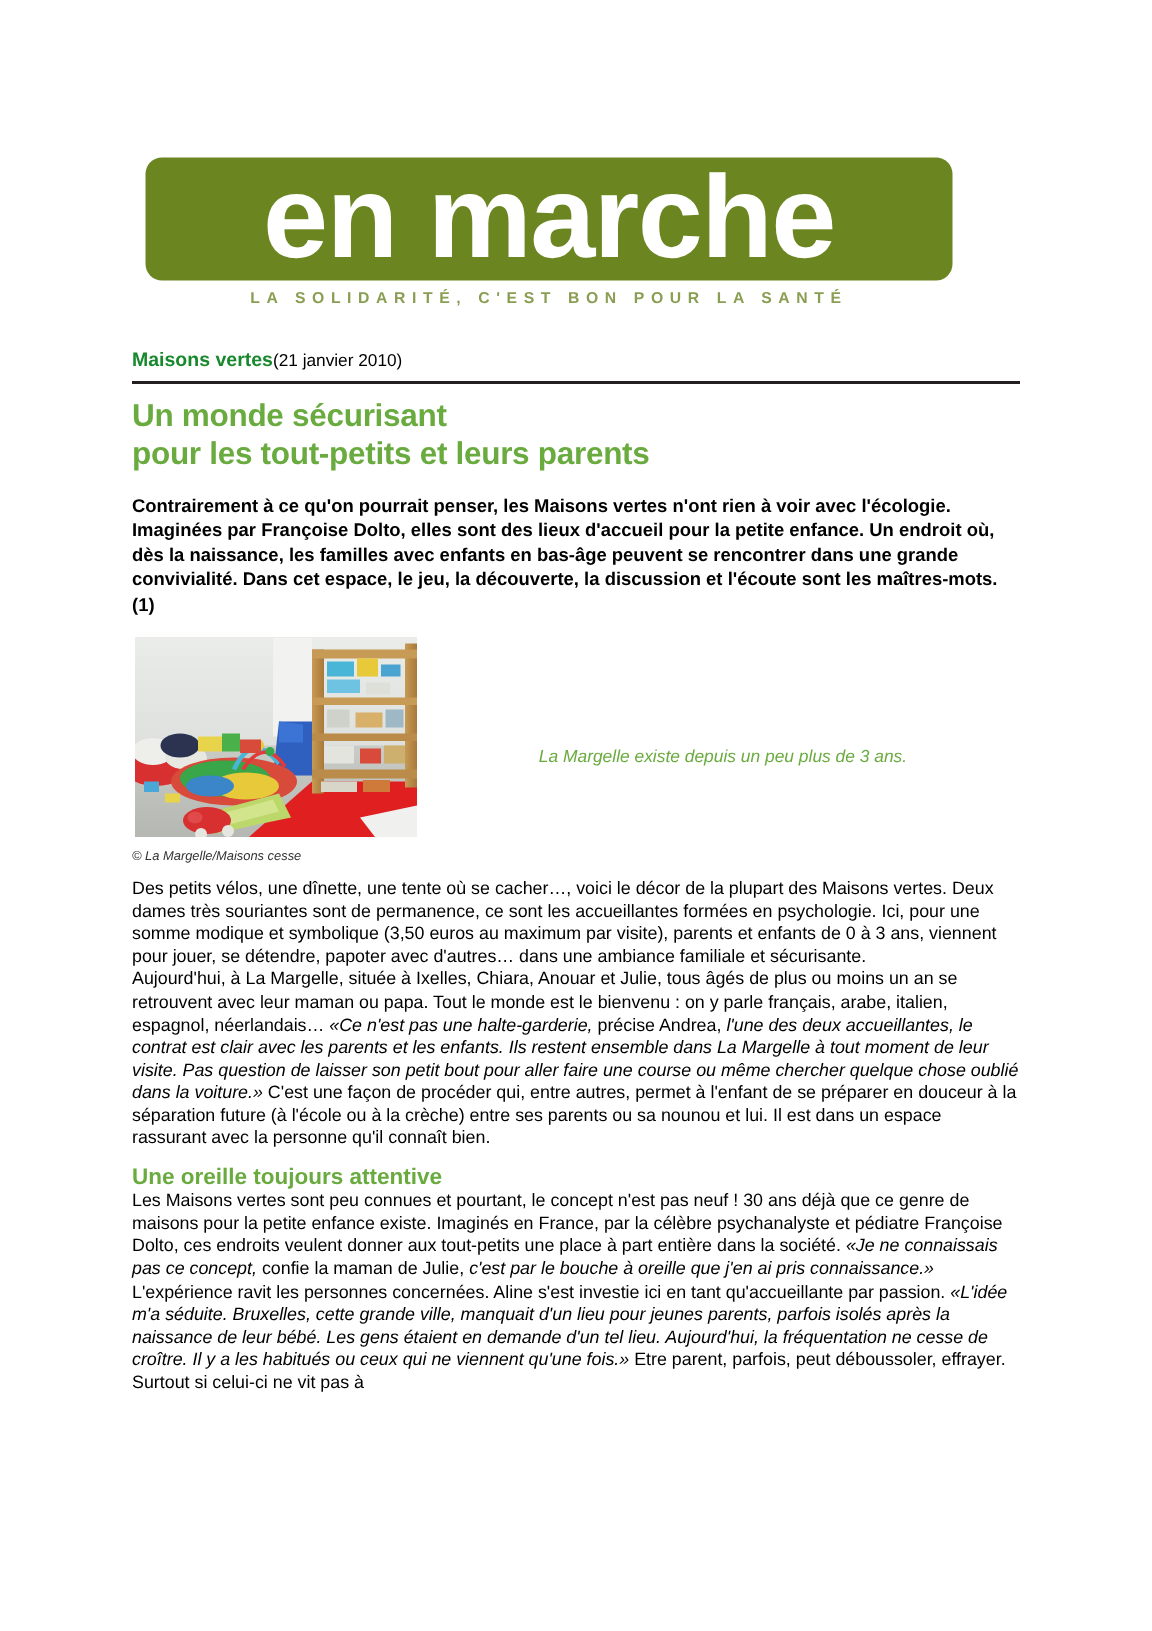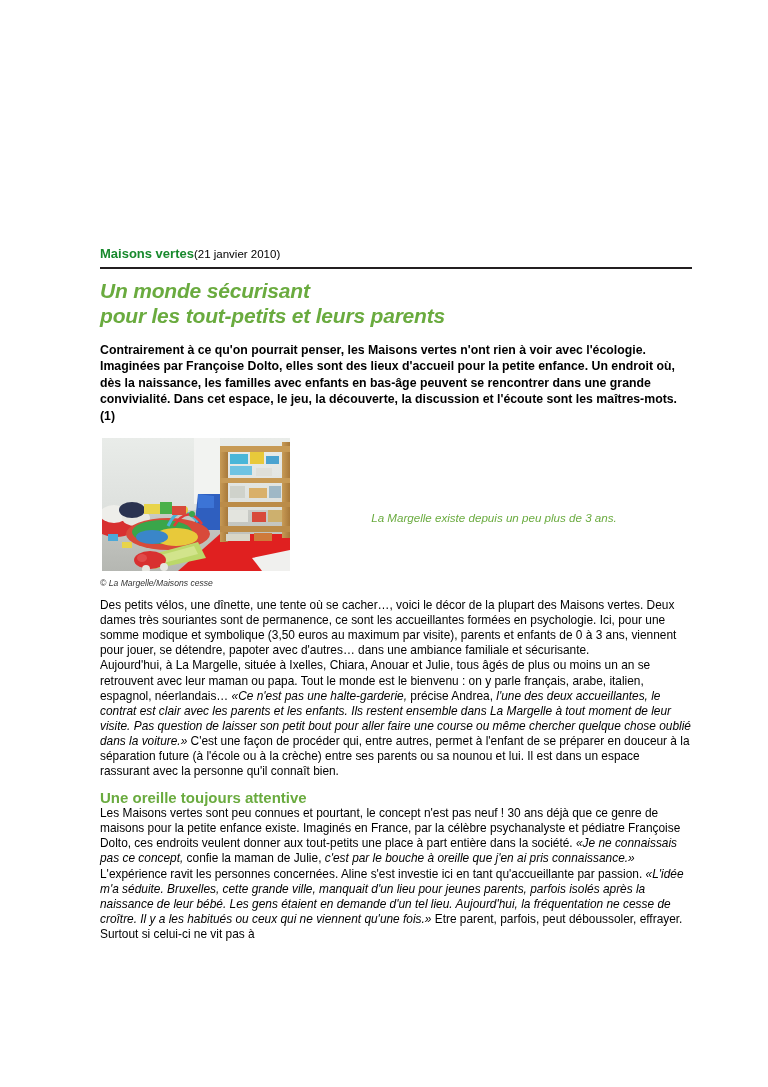--- a/index.html
+++ b/index.html
@@ -61,23 +61,22 @@
     font-weight: bold;
     font-size: 10.5px;
     letter-spacing: 4.4px;
     white-space: nowrap;
   }
 
   
   .content {
     position: absolute;
     left: 88px;
-    top: 246px;
+    top: 232px;
     width: 592px;
-    margin-left: 12px;
   }
 
   .kicker-line {
     font-size: 12.5px;
     line-height: 16px;
     margin-bottom: 5px;
   }
   .kicker-label {
     color: #17892c;
     font-weight: bold;
@@ -96,21 +95,20 @@
     height: 0;
   }
 
   .headline {
     color: #6aab3f;
     font-weight: bold;
     font-size: 21px;
     line-height: 25px;
     letter-spacing: -0.2px;
     margin: 0 0 14px 0;
-    font-style: italic;
   }
 
   .lede {
     font-weight: bold;
     font-size: 12.3px;
     line-height: 16.4px;
     margin: 0 0 14px 0;
     text-align: left;
   }
 
@@ -167,20 +165,26 @@
     font-size: 15px;
     line-height: 16px;
     margin: 11px 0 0 0;
   }
 </style>
 </head>
 <body>
 
 <div class="page">
 
+  <div class="masthead">
+    <div class="logo-box">
+      <div class="logo-word">en marche</div>
+    </div>
+    <div class="logo-tagline">LA SOLIDARITÉ, C'EST BON POUR LA SANTÉ</div>
+  </div>
 
   <div class="content">
 
     <div class="kicker-line">
       <span class="kicker-label">Maisons vertes</span><span class="kicker-date">(21 janvier 2010)</span>
     </div>
 
     <hr class="rule">
 
     <h1 class="headline">

